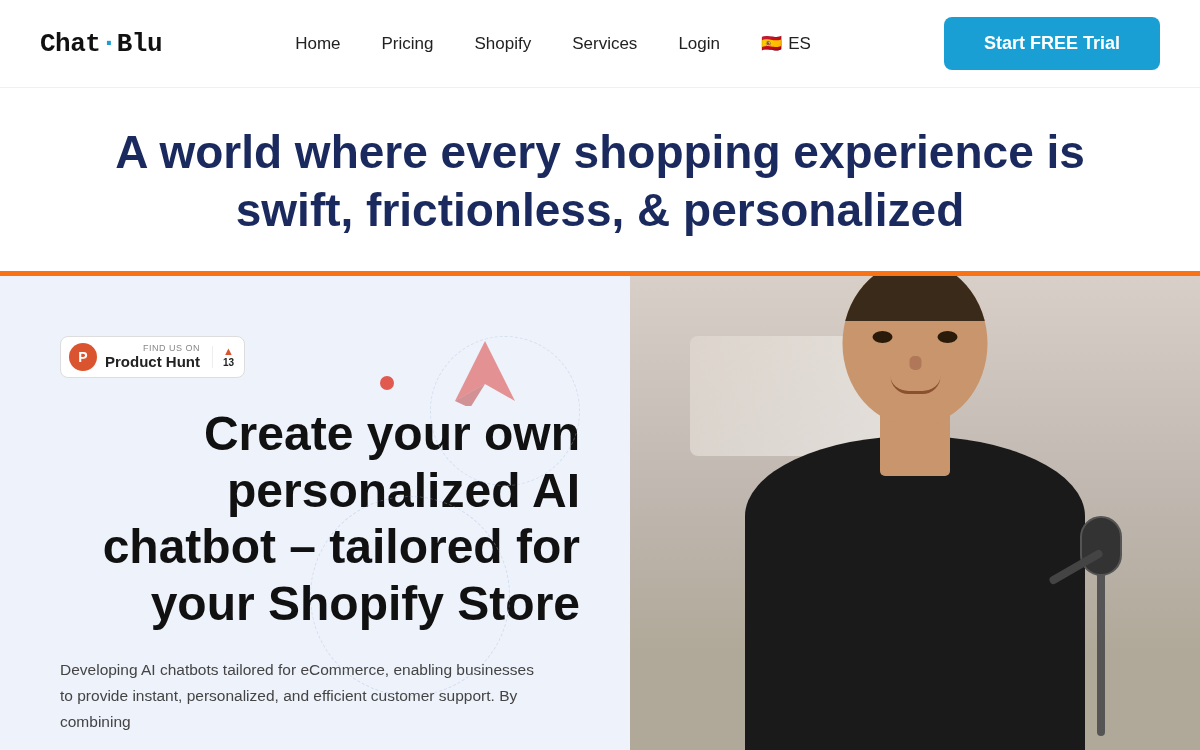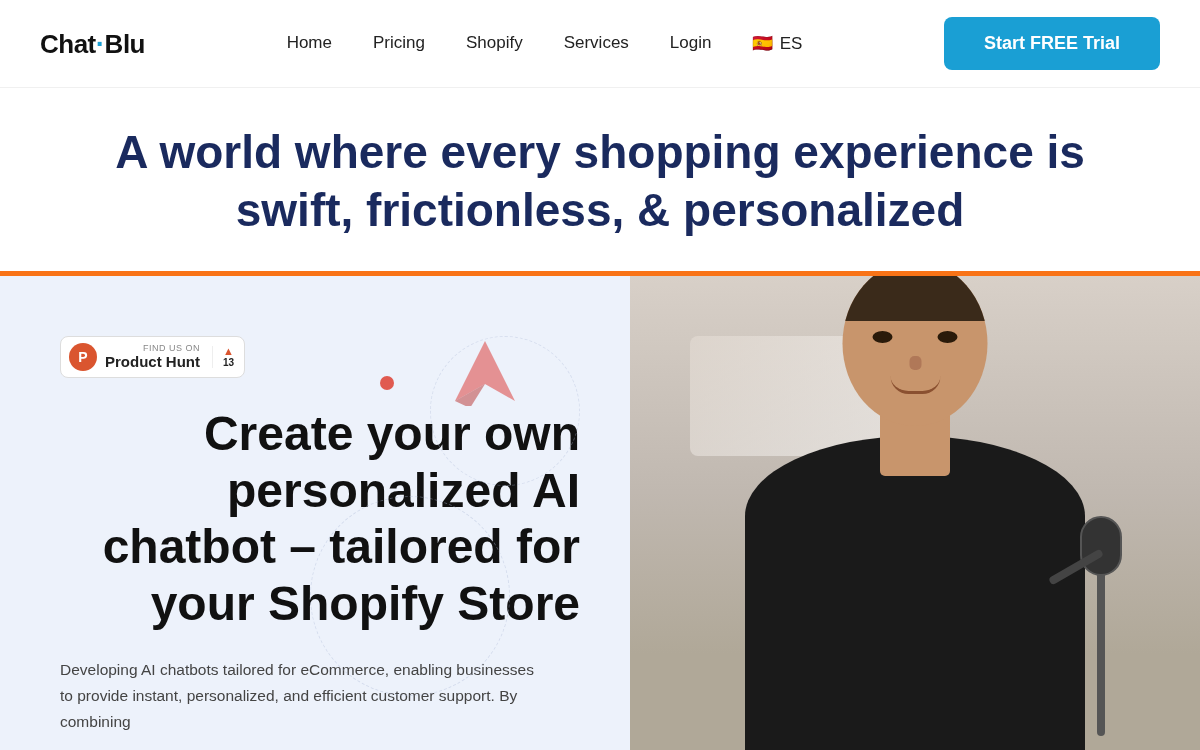--- a/index.html
+++ b/index.html
@@ -12,20 +12,21 @@
       justify-content: space-between;
       padding: 0 40px;
       height: 88px;
       background: #fff;
       border-bottom: 1px solid #f0f0f0;
       position: relative;
       z-index: 10;
     }
     .nav-links {
       display: flex;
+      align-items: center;
       gap: 41px;
       list-style: none;
     }
     .nav-links a {
       text-decoration: none;
       color: #222;
       font-size: 17px;
       font-weight: 500;
     }
     .lang-flag {
@@ -208,21 +209,21 @@
       position: absolute;
       border: 1.5px dashed #b0bcd8;
       border-radius: 50%;
       pointer-events: none;
     }
   </style>
 </head>
 <body>
 
 <nav>
-  <div style="font-size:26px;font-weight:800;color:#111;letter-spacing:-0.5px;cursor:pointer;">
+  <div style="font-size:26px;font-weight:800;color:#111;letter-spacing:-0.5px;cursor:pointer;font-family:Liberation Mono, monospace;">
     <span>Chat</span><span style="color:#1a9fd4;font-size:28px;">·</span><span>Blu</span>
   </div>
 
   <ul class="nav-links">
     <li><a href="#">Home</a></li>
     <li><a href="#">Pricing</a></li>
     <li><a href="#">Shopify</a></li>
     <li><a href="#">Services</a></li>
     <li><a href="#">Login</a></li>
     <li>

